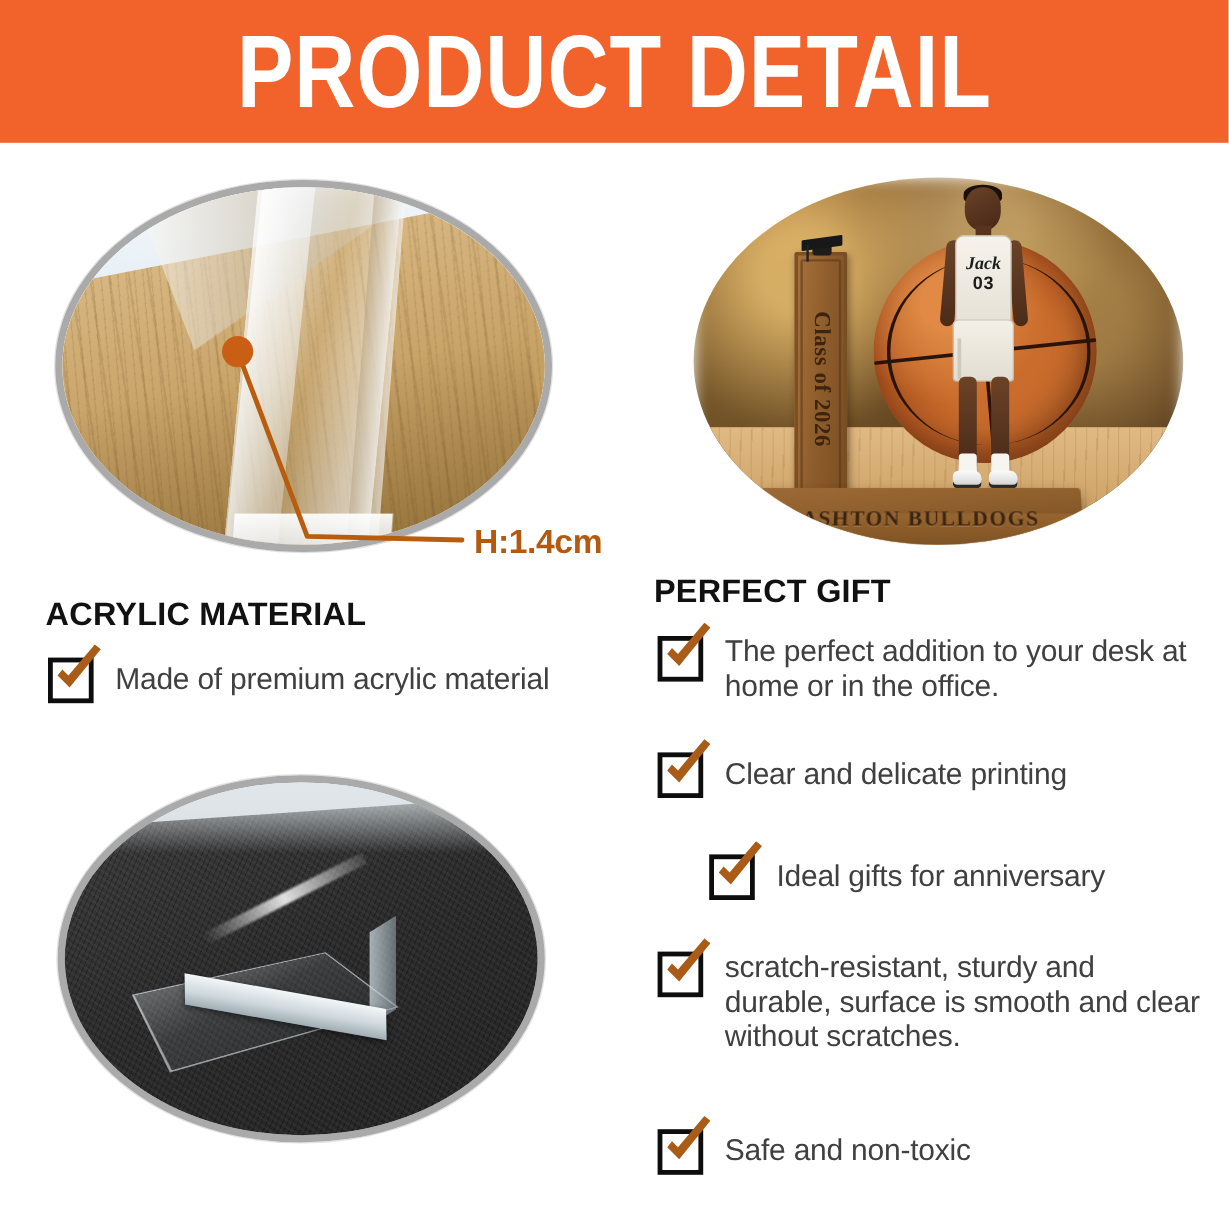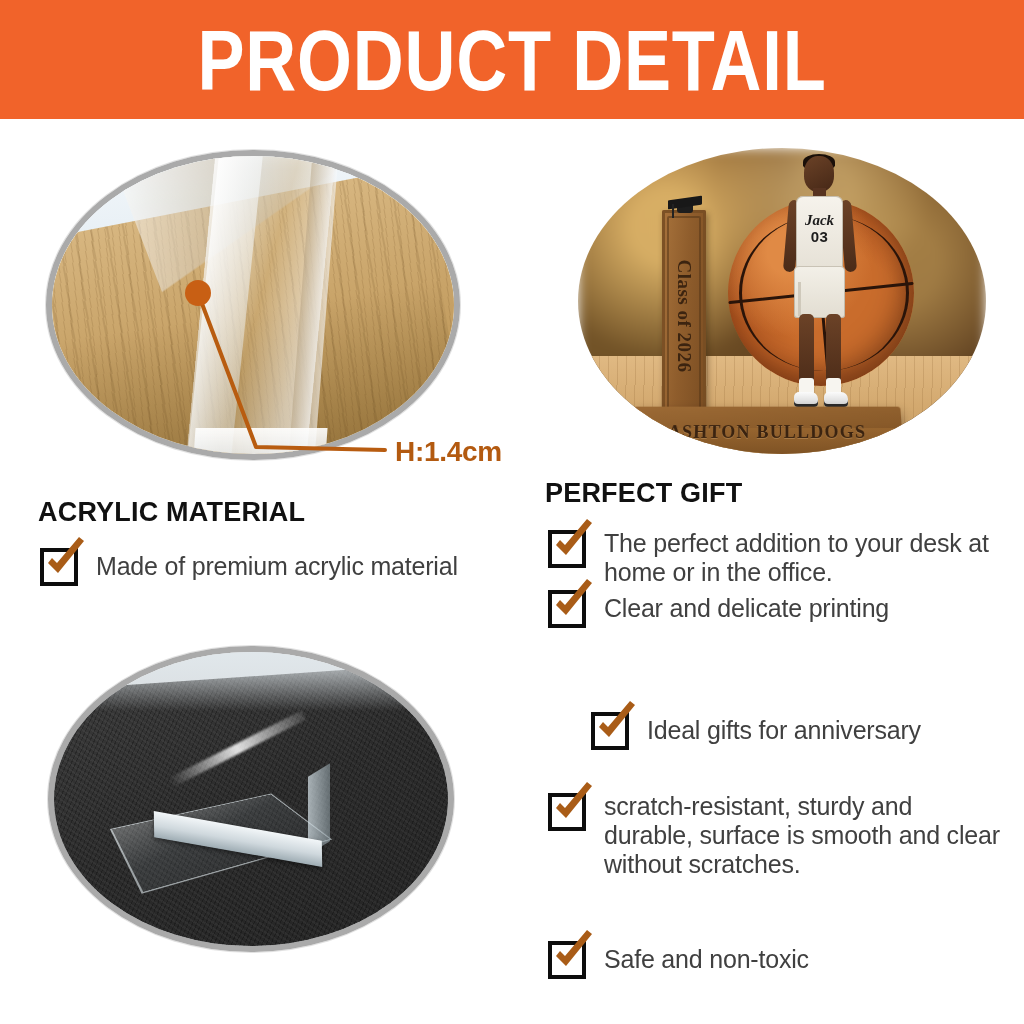--- a/index.html
+++ b/index.html
@@ -324,21 +324,21 @@
     font-family:"Liberation Sans", sans-serif;
     font-size:25px;
     line-height:29px;
     letter-spacing:-.2px;
   }
 
   #feat-acrylic{left:40px;top:548px;width:480px;}
   #feat-acrylic .feature-text{margin-top:4px;text-align:center;}
 
   #feat-g1{left:548px;top:530px;width:452px;}
-  #feat-g2{left:548px;top:590px;width:452px;}
+  #feat-g2{left:548px;top:627px;width:452px;}
   #feat-g3{left:548px;top:712px;width:452px;padding-left:43px;}
   #feat-g4{left:548px;top:793px;width:452px;}
   #feat-g5{left:548px;top:905px;width:452px;margin-top:36px;}
   #feat-g1 .feature-text,
   #feat-g4 .feature-text{margin-top:-1px;}
   #feat-g2 .feature-text,
   #feat-g3 .feature-text,
   #feat-g5 .feature-text{margin-top:4px;}
 </style>
 </head>

